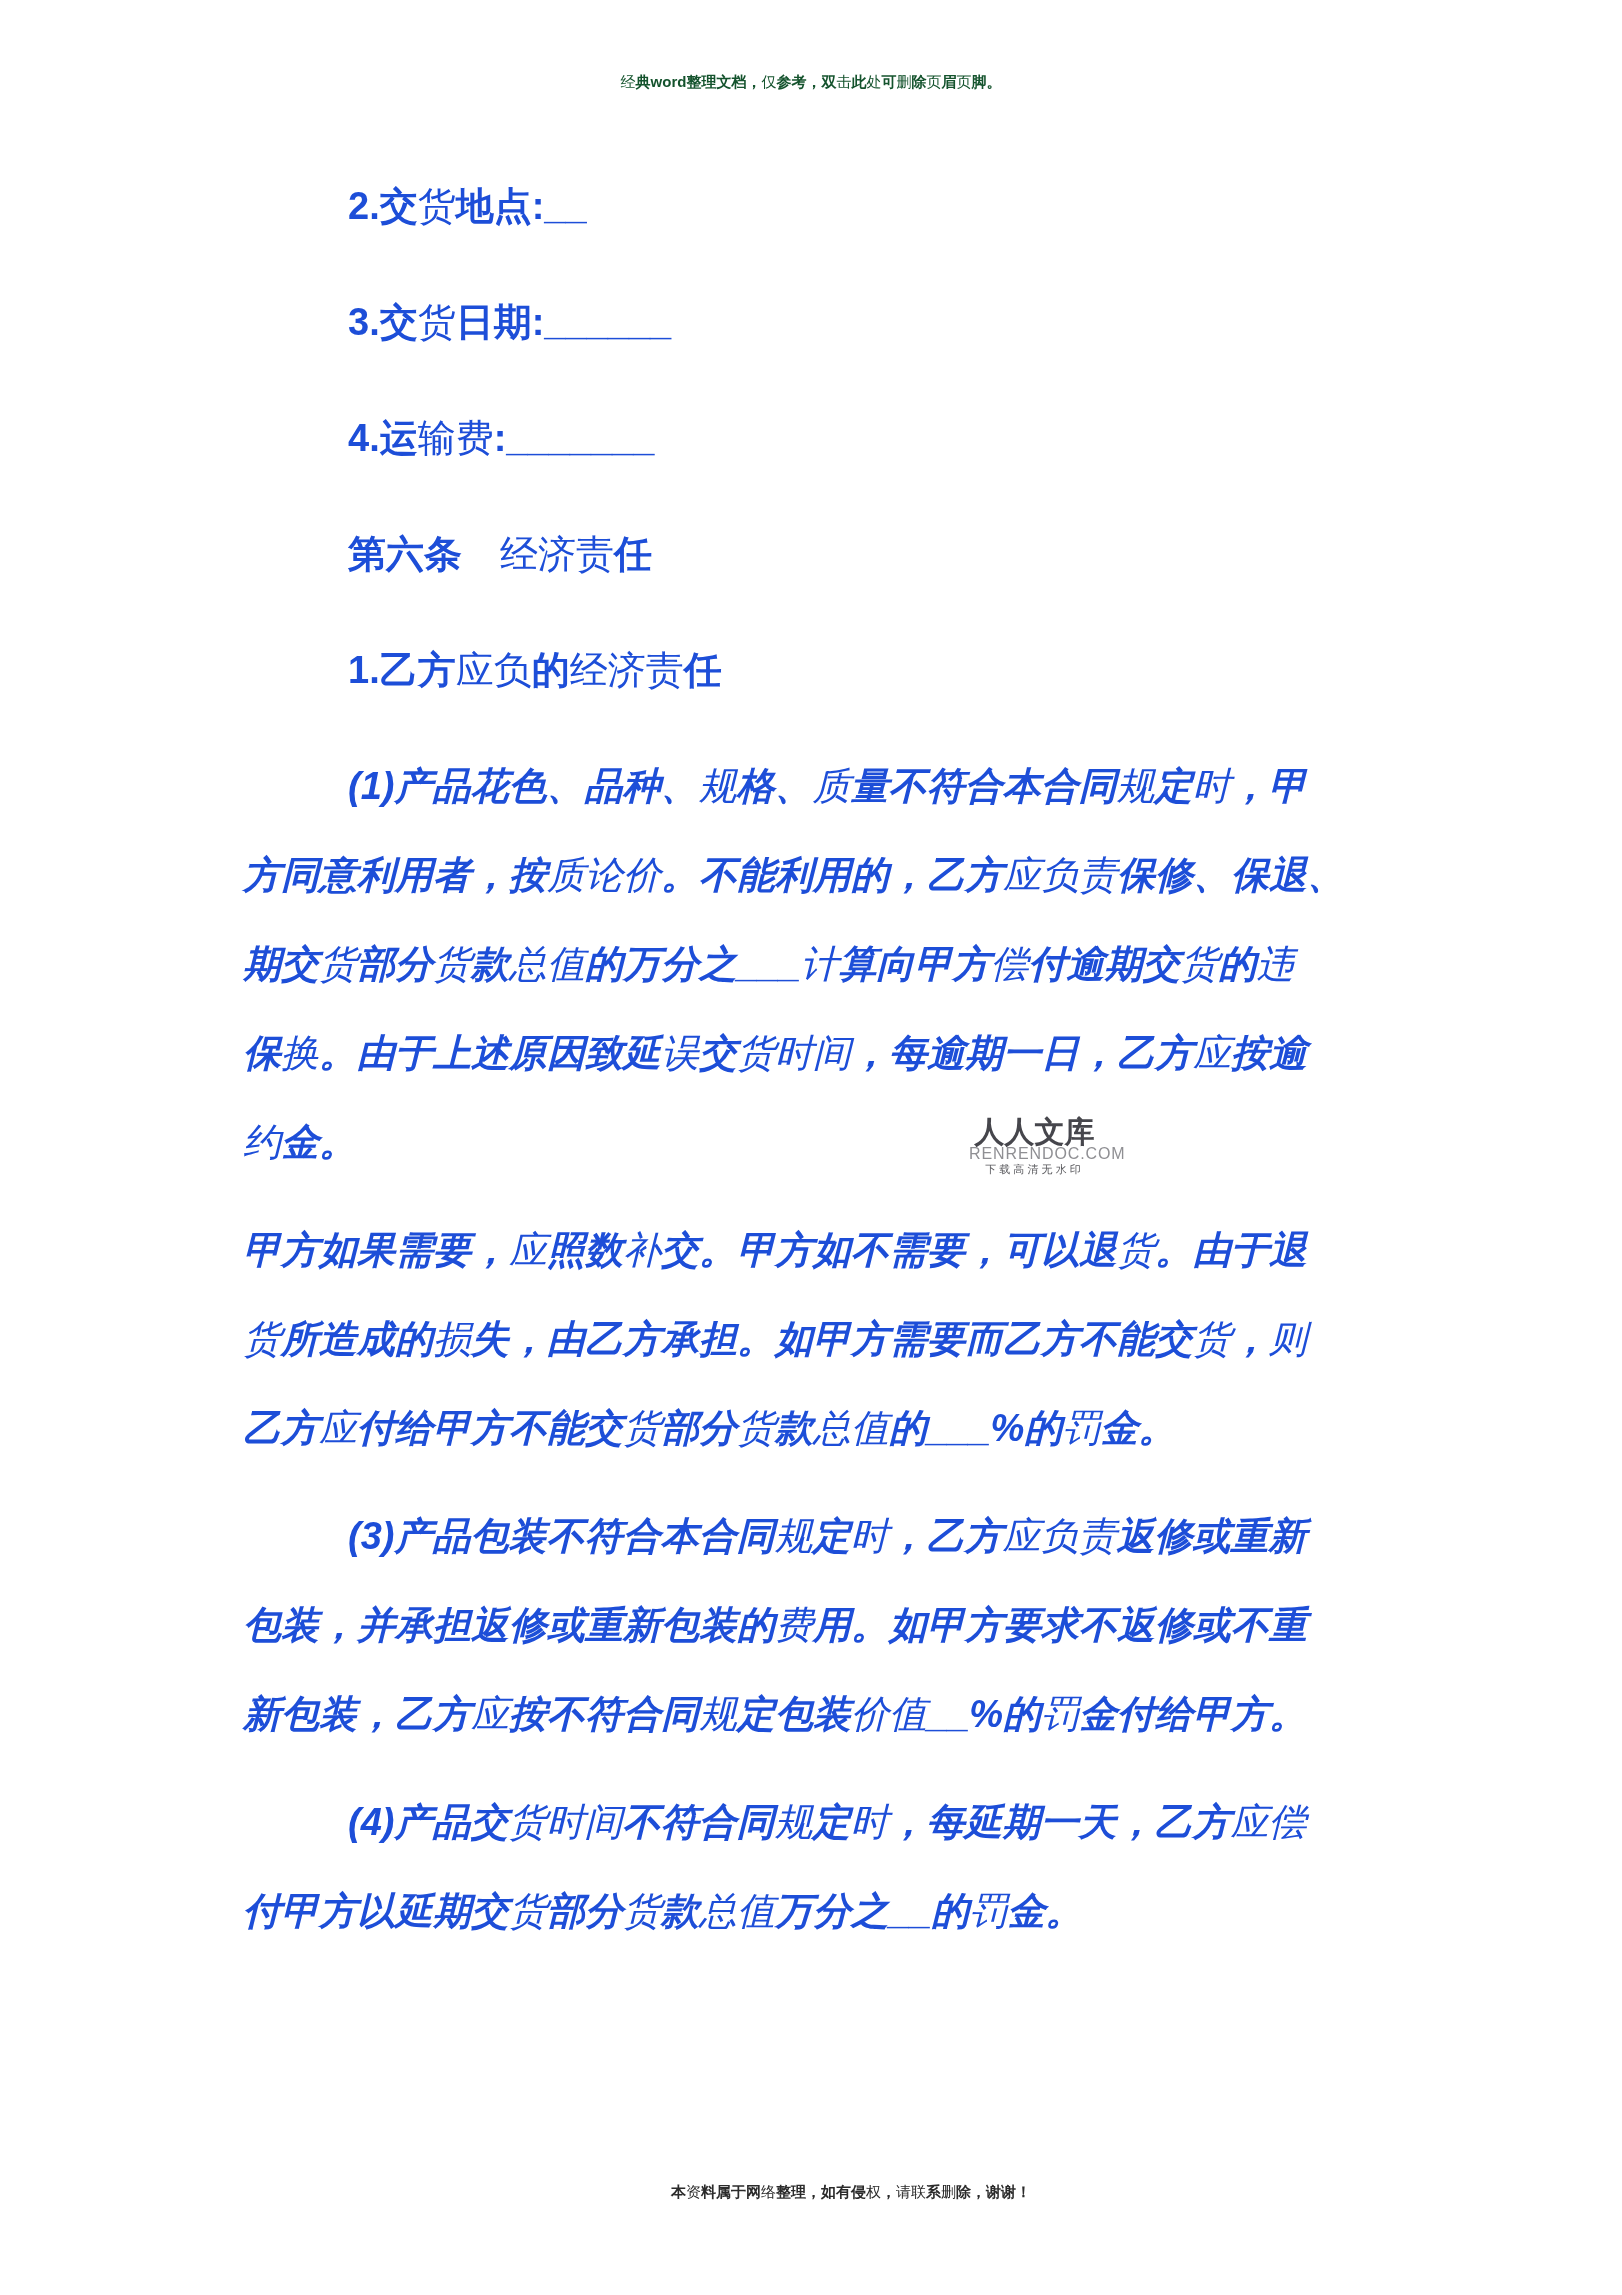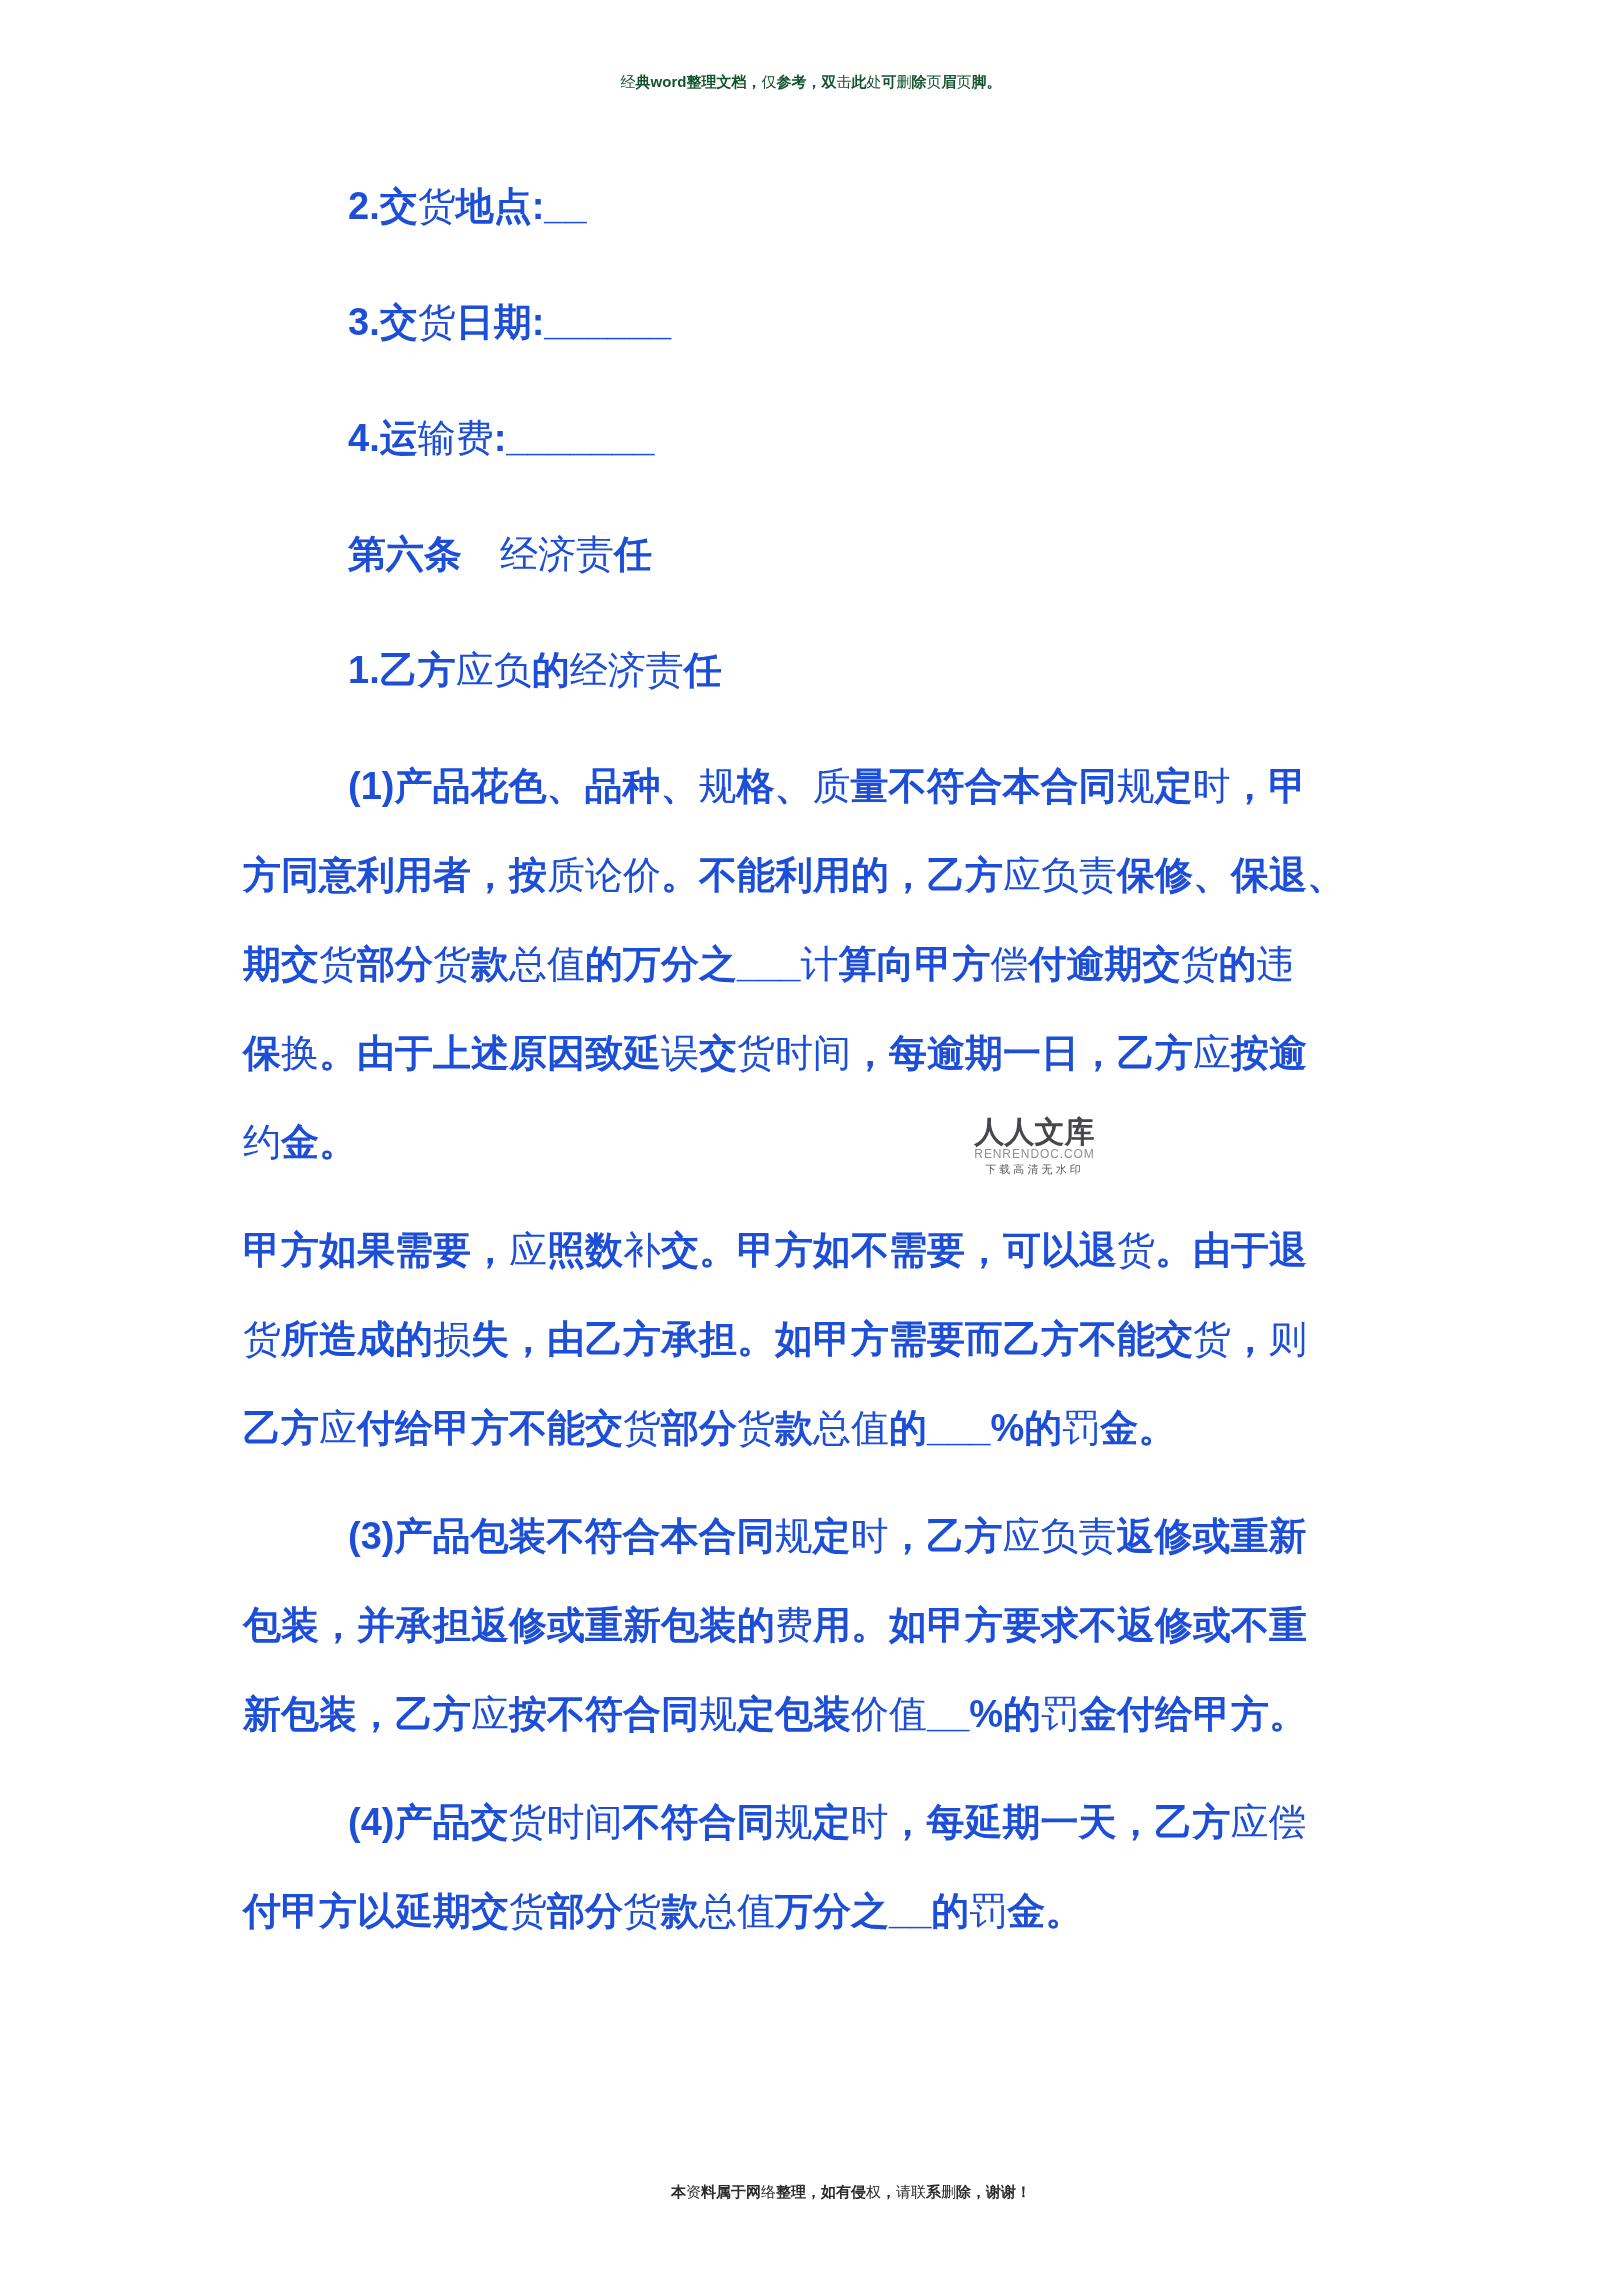--- a/index.html
+++ b/index.html
@@ -16,31 +16,31 @@
   .footer-note {
     position:absolute; top:2183px; left:0; width:100%;
     text-align:center; font-size:15px; color:#2b2b2b; font-weight:700;padding-left:40px;
   }
 
   .content {
     position:absolute; left:243px; top:162px; width:1137px;
     color:#1d4ed8; font-size:38px; font-weight:700;
   }
   .block.line { margin-bottom:27px; }
-  .block.para { margin-bottom:19px; }
+  .block.para { margin-bottom:19px;font-style:italic; }
   .ln { line-height:89px; white-space:nowrap; }
   .ln.indent { padding-left:105px; }
   .lt { font-weight:400; }
 
   .watermark { position:absolute; left:969px; top:1116px; width:131px; text-align:center; }
   .wm-title {
     font-family:"Liberation Serif", serif; font-size:30px; font-weight:700;
     color:#46464c; line-height:31px;text-align:center;
   }
-  .wm-domain { font-size:12px; color:#8f8f93; letter-spacing:0.9px; margin-top:0.9px; line-height:12.2px; white-space:nowrap; }
+  .wm-domain { font-size:16px; color:#8f8f93; letter-spacing:0.9px; margin-top:0.9px; line-height:12.2px; white-space:nowrap; }
   .wm-tagline { font-size:11px; color:#5a5a5e; letter-spacing:3.1px; margin-top:2.6px; line-height:12.2px; white-space:nowrap; }
 </style>
 </head>
 <body>
 
 <div class="page">
 
   <div class="header-note mixed"><span class="lt">经</span>典word整理文档，<span class="lt">仅</span>参考，双<span class="lt">击</span>此<span class="lt">处</span>可<span class="lt">删</span>除<span class="lt">页</span>眉<span class="lt">页</span>脚。</div>
 
   <div class="content">

